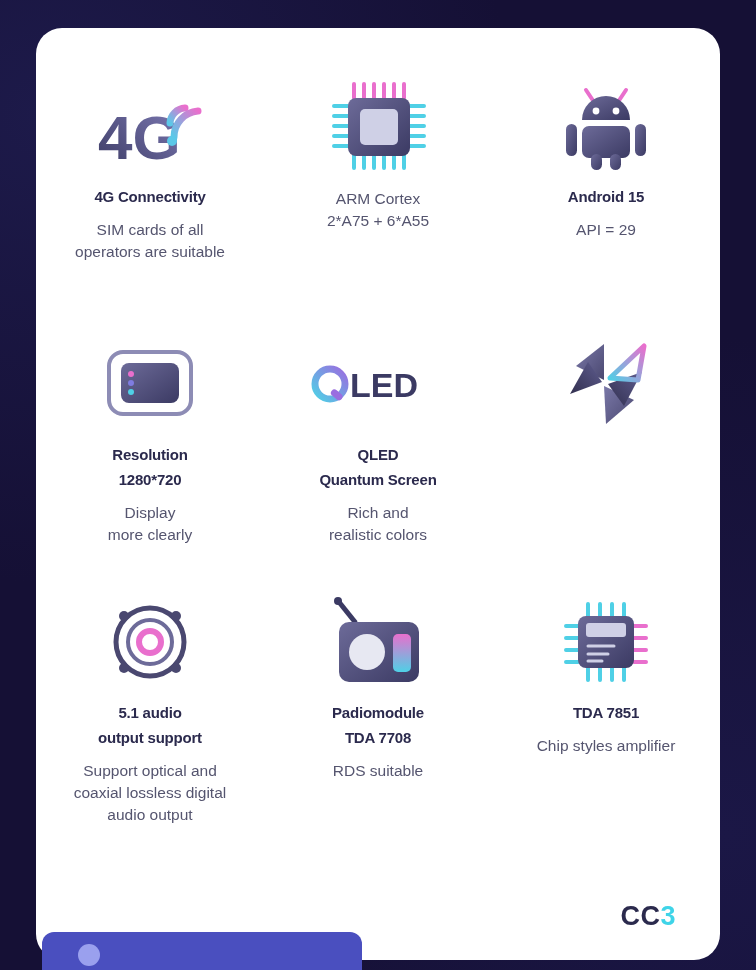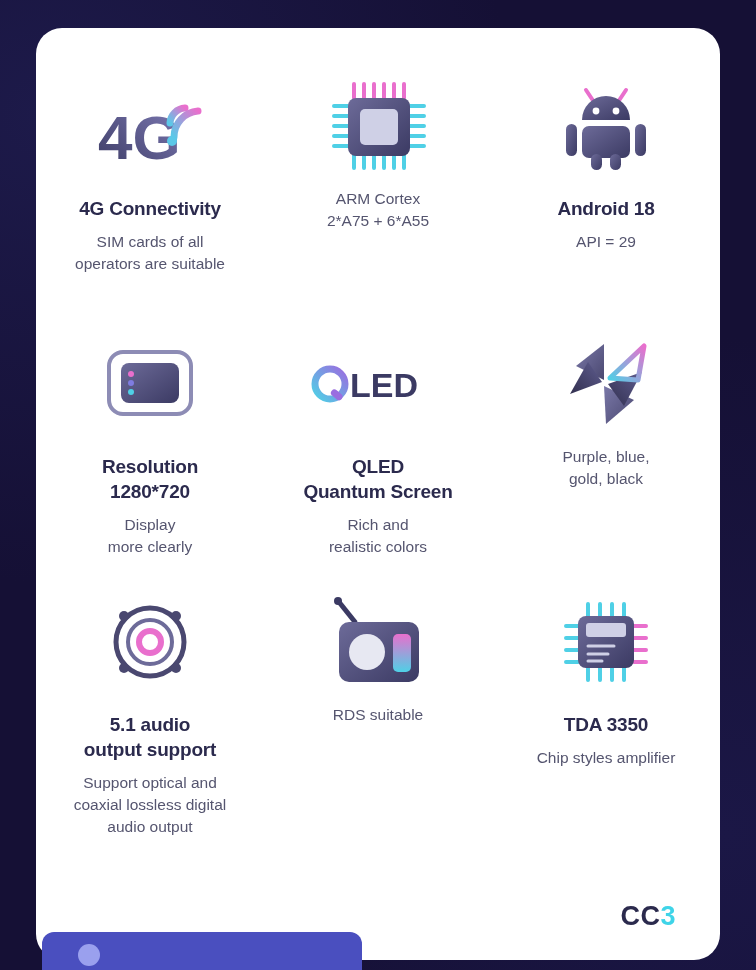--- a/index.html
+++ b/index.html
@@ -53,25 +53,25 @@
   }
   .row-1 .cell { height: 258px; }
   .row-2 .cell { height: 260px; }
   .icon-box {
     height: 104px;
     display: flex;
     align-items: center;
     justify-content: center;
   }
   .title {
-    font-size: 19px;
+    font-size: 15px;
     font-weight: bold;
     color: #2b2a4d;
     line-height: 25px;
-    margin-top: 18px;
+    margin-top: 6px;
     letter-spacing: -0.2px;
   }
   .subtitle {
     font-size: 15.5px;
     color: #55556f;
     line-height: 22px;
     margin-top: 10px;
   }
   .brand {
     position: absolute;
@@ -180,21 +180,21 @@
             <path d="M24 40 a24 24 0 0 1 48 0 z" fill="url(#gand)"></path>
             <circle cx="38" cy="31" r="3.4" fill="#ffffff"></circle>
             <circle cx="58" cy="31" r="3.4" fill="#ffffff"></circle>
             <rect x="24" y="46" width="48" height="32" rx="7" fill="url(#gand)"></rect>
             <rect x="8" y="44" width="11" height="32" rx="5.5" fill="url(#gand)"></rect>
             <rect x="77" y="44" width="11" height="32" rx="5.5" fill="url(#gand)"></rect>
             <rect x="33" y="74" width="11" height="16" rx="5.5" fill="url(#gand)"></rect>
             <rect x="52" y="74" width="11" height="16" rx="5.5" fill="url(#gand)"></rect>
           </svg>
         </div>
-        <div class="title">Android 18</div>
+        <div class="title">Android 15</div>
         <div class="subtitle">API = 29</div>
       </div>
     </div>
 
     <div class="grid row-2" style="top:304px">
 
       <div class="cell">
         <div class="icon-box">
           <svg width="106" height="76" viewBox="0 0 106 76">
             <defs>
@@ -249,21 +249,20 @@
                 <stop offset="1" stop-color="#e96fcd"></stop>
               </linearGradient>
             </defs>
             <path d="M46 44 L18 30 L46 8 Z" fill="url(#gp1)"></path>
             <path d="M44 46 L12 58 L30 26 Z" fill="url(#gp2)"></path>
             <path d="M46 50 L76 64 L48 88 Z" fill="url(#gp1)"></path>
             <path d="M50 48 L84 36 L66 70 Z" fill="url(#gp2)"></path>
             <path d="M52 42 L86 10 L80 44 Z" fill="none" stroke="url(#gpn)" stroke-width="5" stroke-linejoin="round"></path>
           </svg>
         </div>
-        <div class="subtitle">Purple, blue,<br>gold, black</div>
       </div>
     </div>
 
     <div class="grid row-2" style="top:562px">
 
       <div class="cell">
         <div class="icon-box">
           <svg width="96" height="96" viewBox="0 0 96 96">
             <circle cx="48" cy="48" r="34" fill="none" stroke="#4a4870" stroke-width="5"></circle>
             <circle cx="48" cy="48" r="22" fill="none" stroke="#6d6b99" stroke-width="4"></circle>
@@ -293,20 +292,21 @@
                 <stop offset="1" stop-color="#4fd0e6"></stop>
               </linearGradient>
             </defs>
             <path d="M30 26 L14 6" stroke="#3b3a63" stroke-width="5" stroke-linecap="round"></path>
             <circle cx="13" cy="5" r="4" fill="#3b3a63"></circle>
             <rect x="14" y="26" width="80" height="60" rx="10" fill="url(#grad1)"></rect>
             <circle cx="42" cy="56" r="18" fill="#e7e8f2"></circle>
             <rect x="68" y="38" width="18" height="38" rx="5" fill="url(#gbar)"></rect>
           </svg>
         </div>
+        <div class="title">Padiomodule<br>TDA 7708</div>
         <div class="subtitle">RDS suitable</div>
       </div>
 
       <div class="cell">
         <div class="icon-box">
           <svg width="96" height="92" viewBox="0 0 96 92">
             <defs>
               <linearGradient id="gamp" x1="0" y1="0" x2="1" y2="1">
                 <stop offset="0" stop-color="#6d6b99"></stop>
                 <stop offset="1" stop-color="#3b3a63"></stop>
@@ -320,21 +320,21 @@
             <g stroke="#e96fcd" stroke-width="4" stroke-linecap="round">
               <path d="M76 30 h12 M76 42 h12 M76 54 h12 M76 66 h12"></path>
             </g>
             <rect x="20" y="20" width="56" height="52" rx="8" fill="url(#gamp)"></rect>
             <rect x="28" y="27" width="40" height="14" rx="3" fill="#cfd0e6"></rect>
             <g stroke="#cfd0e6" stroke-width="3" stroke-linecap="round">
               <path d="M30 50 h26 M30 58 h20 M30 65 h14"></path>
             </g>
           </svg>
         </div>
-        <div class="title">TDA 3350</div>
+        <div class="title">TDA 7851</div>
         <div class="subtitle">Chip styles amplifier</div>
       </div>
     </div>
 
     <div class="brand"><span>CC</span><span class="num">3</span></div>
   </div>
 
   <div class="bottom-bar">
     <div class="dot"></div>
   </div>

